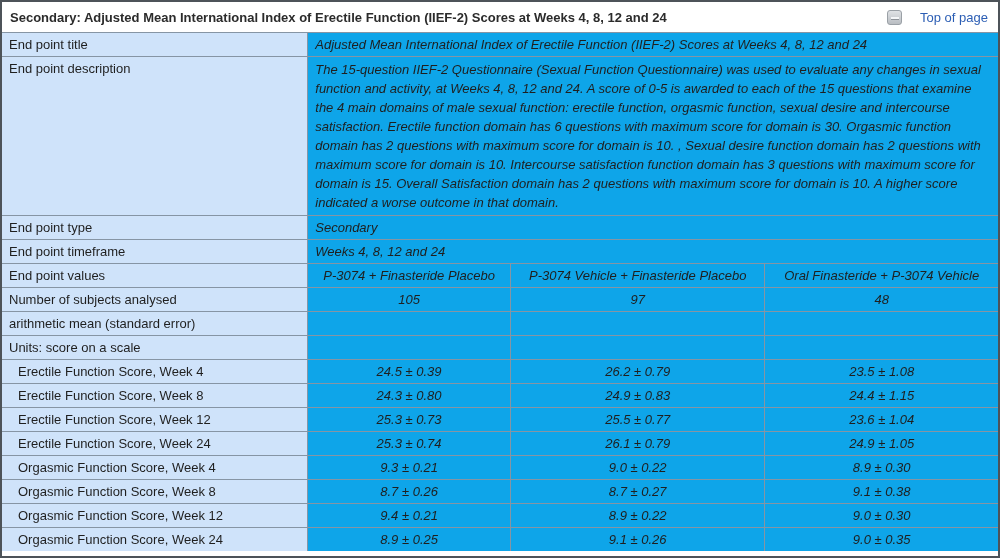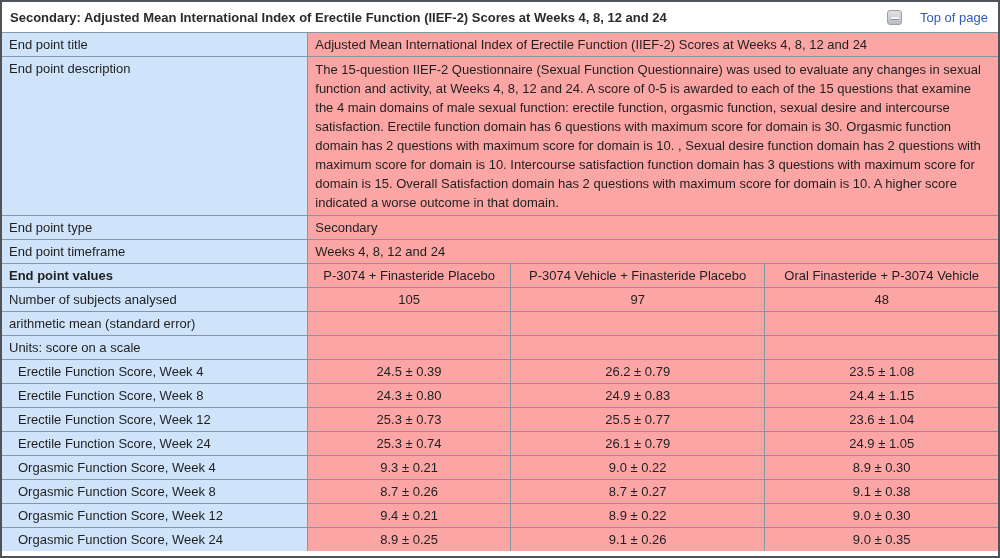--- a/index.html
+++ b/index.html
@@ -69,23 +69,23 @@
     color: #1f1f1f;
     padding: 3px 7px;
     vertical-align: top;
     overflow: hidden;
   }
   td:first-child { border-left: none; }
   td:last-child { border-right: none; }
   tr:last-child td { border-bottom: none; }
 
   td.lbl { background: #cfe3fa; }
-  td.val { background: #fca5a5; }
+  td.val { background: #0ea5e9; font-style: italic; }
   td.center { text-align: center; }
-  td.bold { font-weight: bold; }
+  td.bold { font-weight: normal; }
   td.indent { padding-left: 16px; }
   td.desc { line-height: 19px; }
 </style>
 </head>
 <body>
 
 <div class="panel">
 
   <div class="panel-header">
     <div class="section-title">Secondary: Adjusted Mean International Index of Erectile Function (IIEF-2) Scores at Weeks 4, 8, 12 and 24</div>

